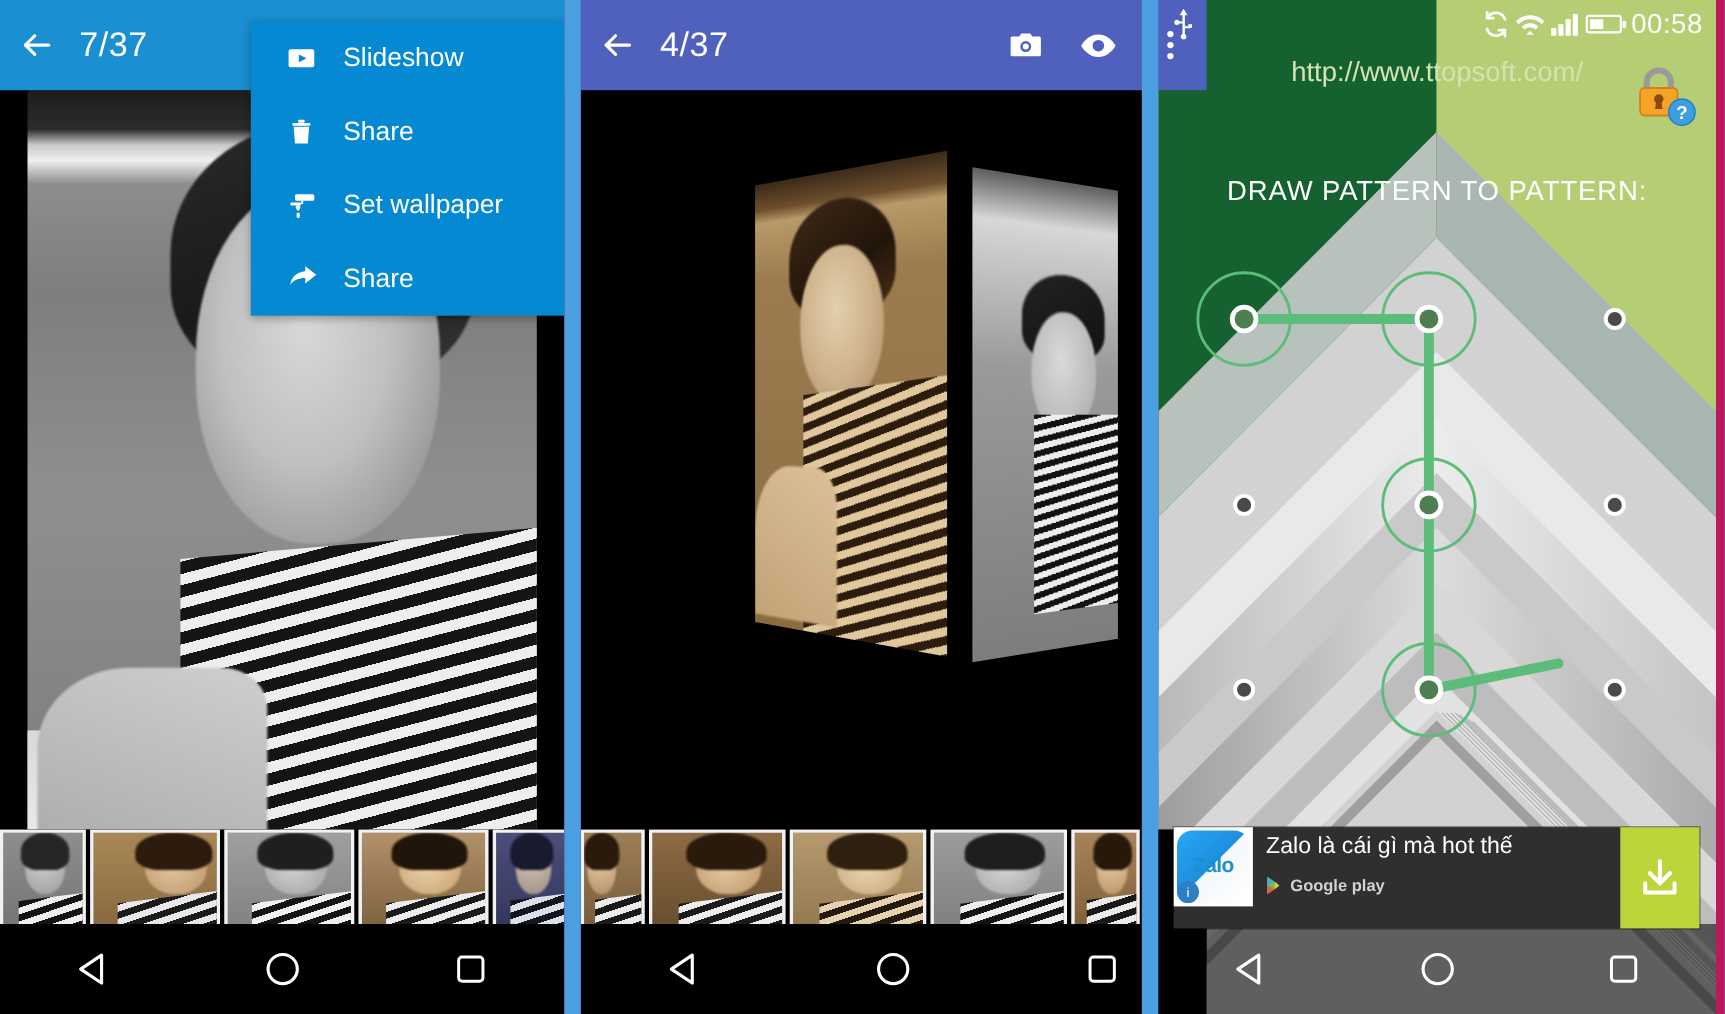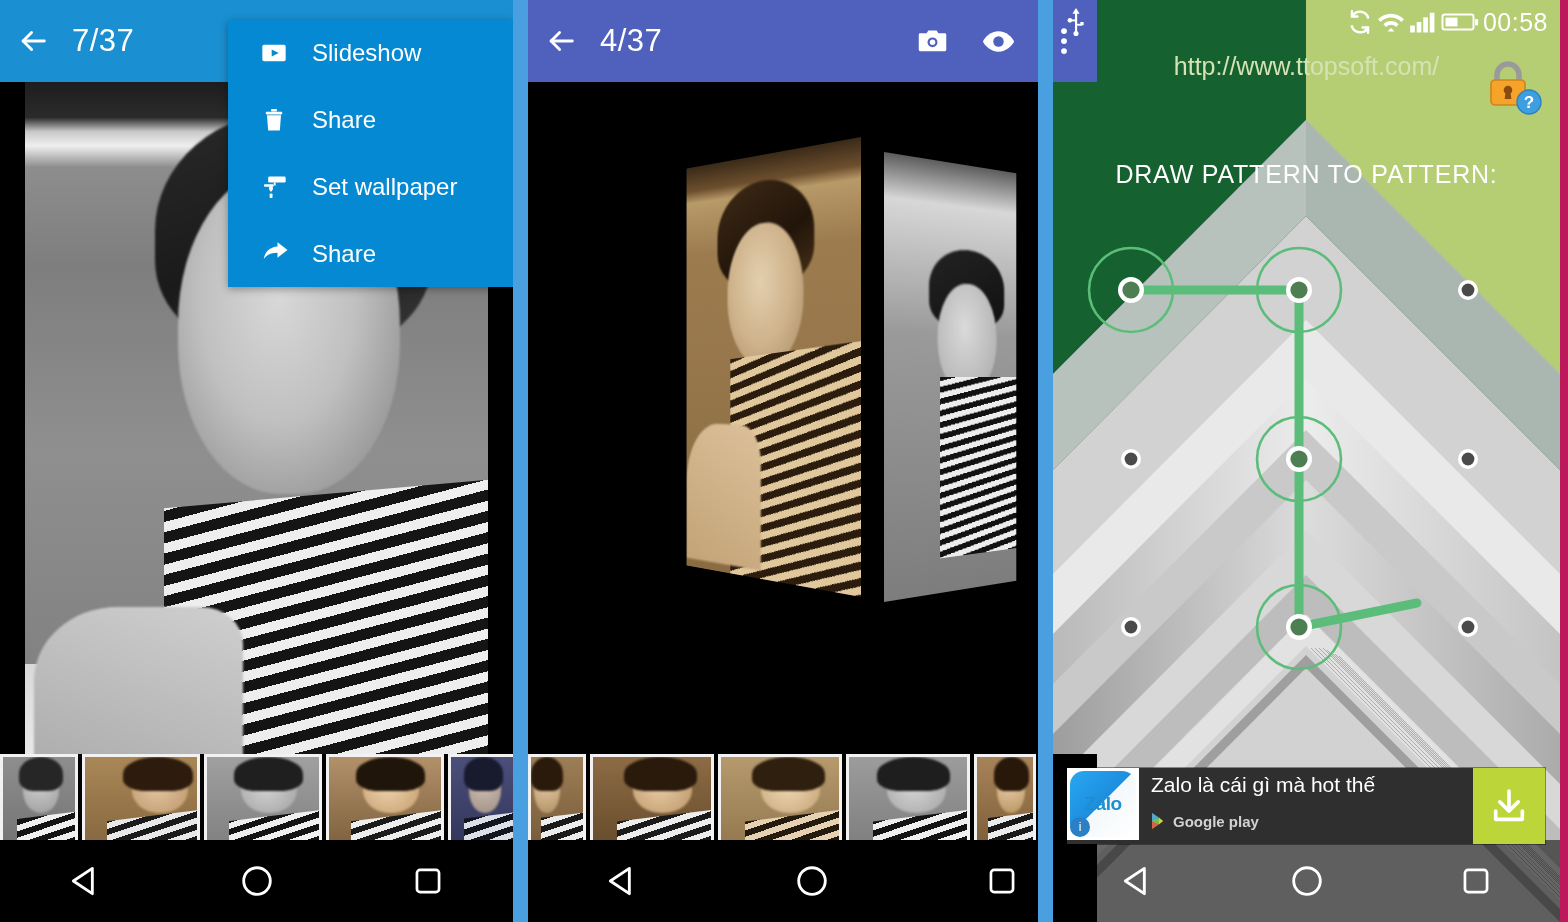--- a/index.html
+++ b/index.html
@@ -177,21 +177,21 @@
 
   .unlock-title {
     position: absolute; top: 160px; left: 0; right: 0; text-align: center; z-index: 5;
     color: #fff; font-size: 25px; letter-spacing: .8px;
   }
 
   .patterngrid { position: absolute; left: 0; right: 0; top: 205px; height: 500px; z-index: 5; }
 
   
   .adbanner {
-    position: absolute; left: 14px; bottom: 78px; width: 478px; height: 76px;
+    position: absolute; left: 14px; bottom: 78px; width: 478px; height: 92px;
     display: flex; z-index: 7; background: #2f2f2f;
     box-shadow: 0 0 0 1px rgba(0,0,0,.4);
   }
   .ad-icon { position: relative; width: 72px; height: 72px; flex: 0 0 72px; background: #fff; display:flex; align-items:center; justify-content:center; }
   .ad-zalo {
     width: 66px; height: 66px; border-radius: 14px;
     background: radial-gradient(circle at 35% 30%, #2aa7f0 0%, #1d8fe0 45%, #ffffff 46%, #ffffff 100%);
     background: linear-gradient(135deg,#29a8f2 0%, #1d8ede 48%, #f4f8fb 49%, #ffffff 100%);
     display: flex; align-items: center; justify-content: center;
     color: #1a8fd1; font-weight: bold; font-size: 19px; letter-spacing: -.5px;

